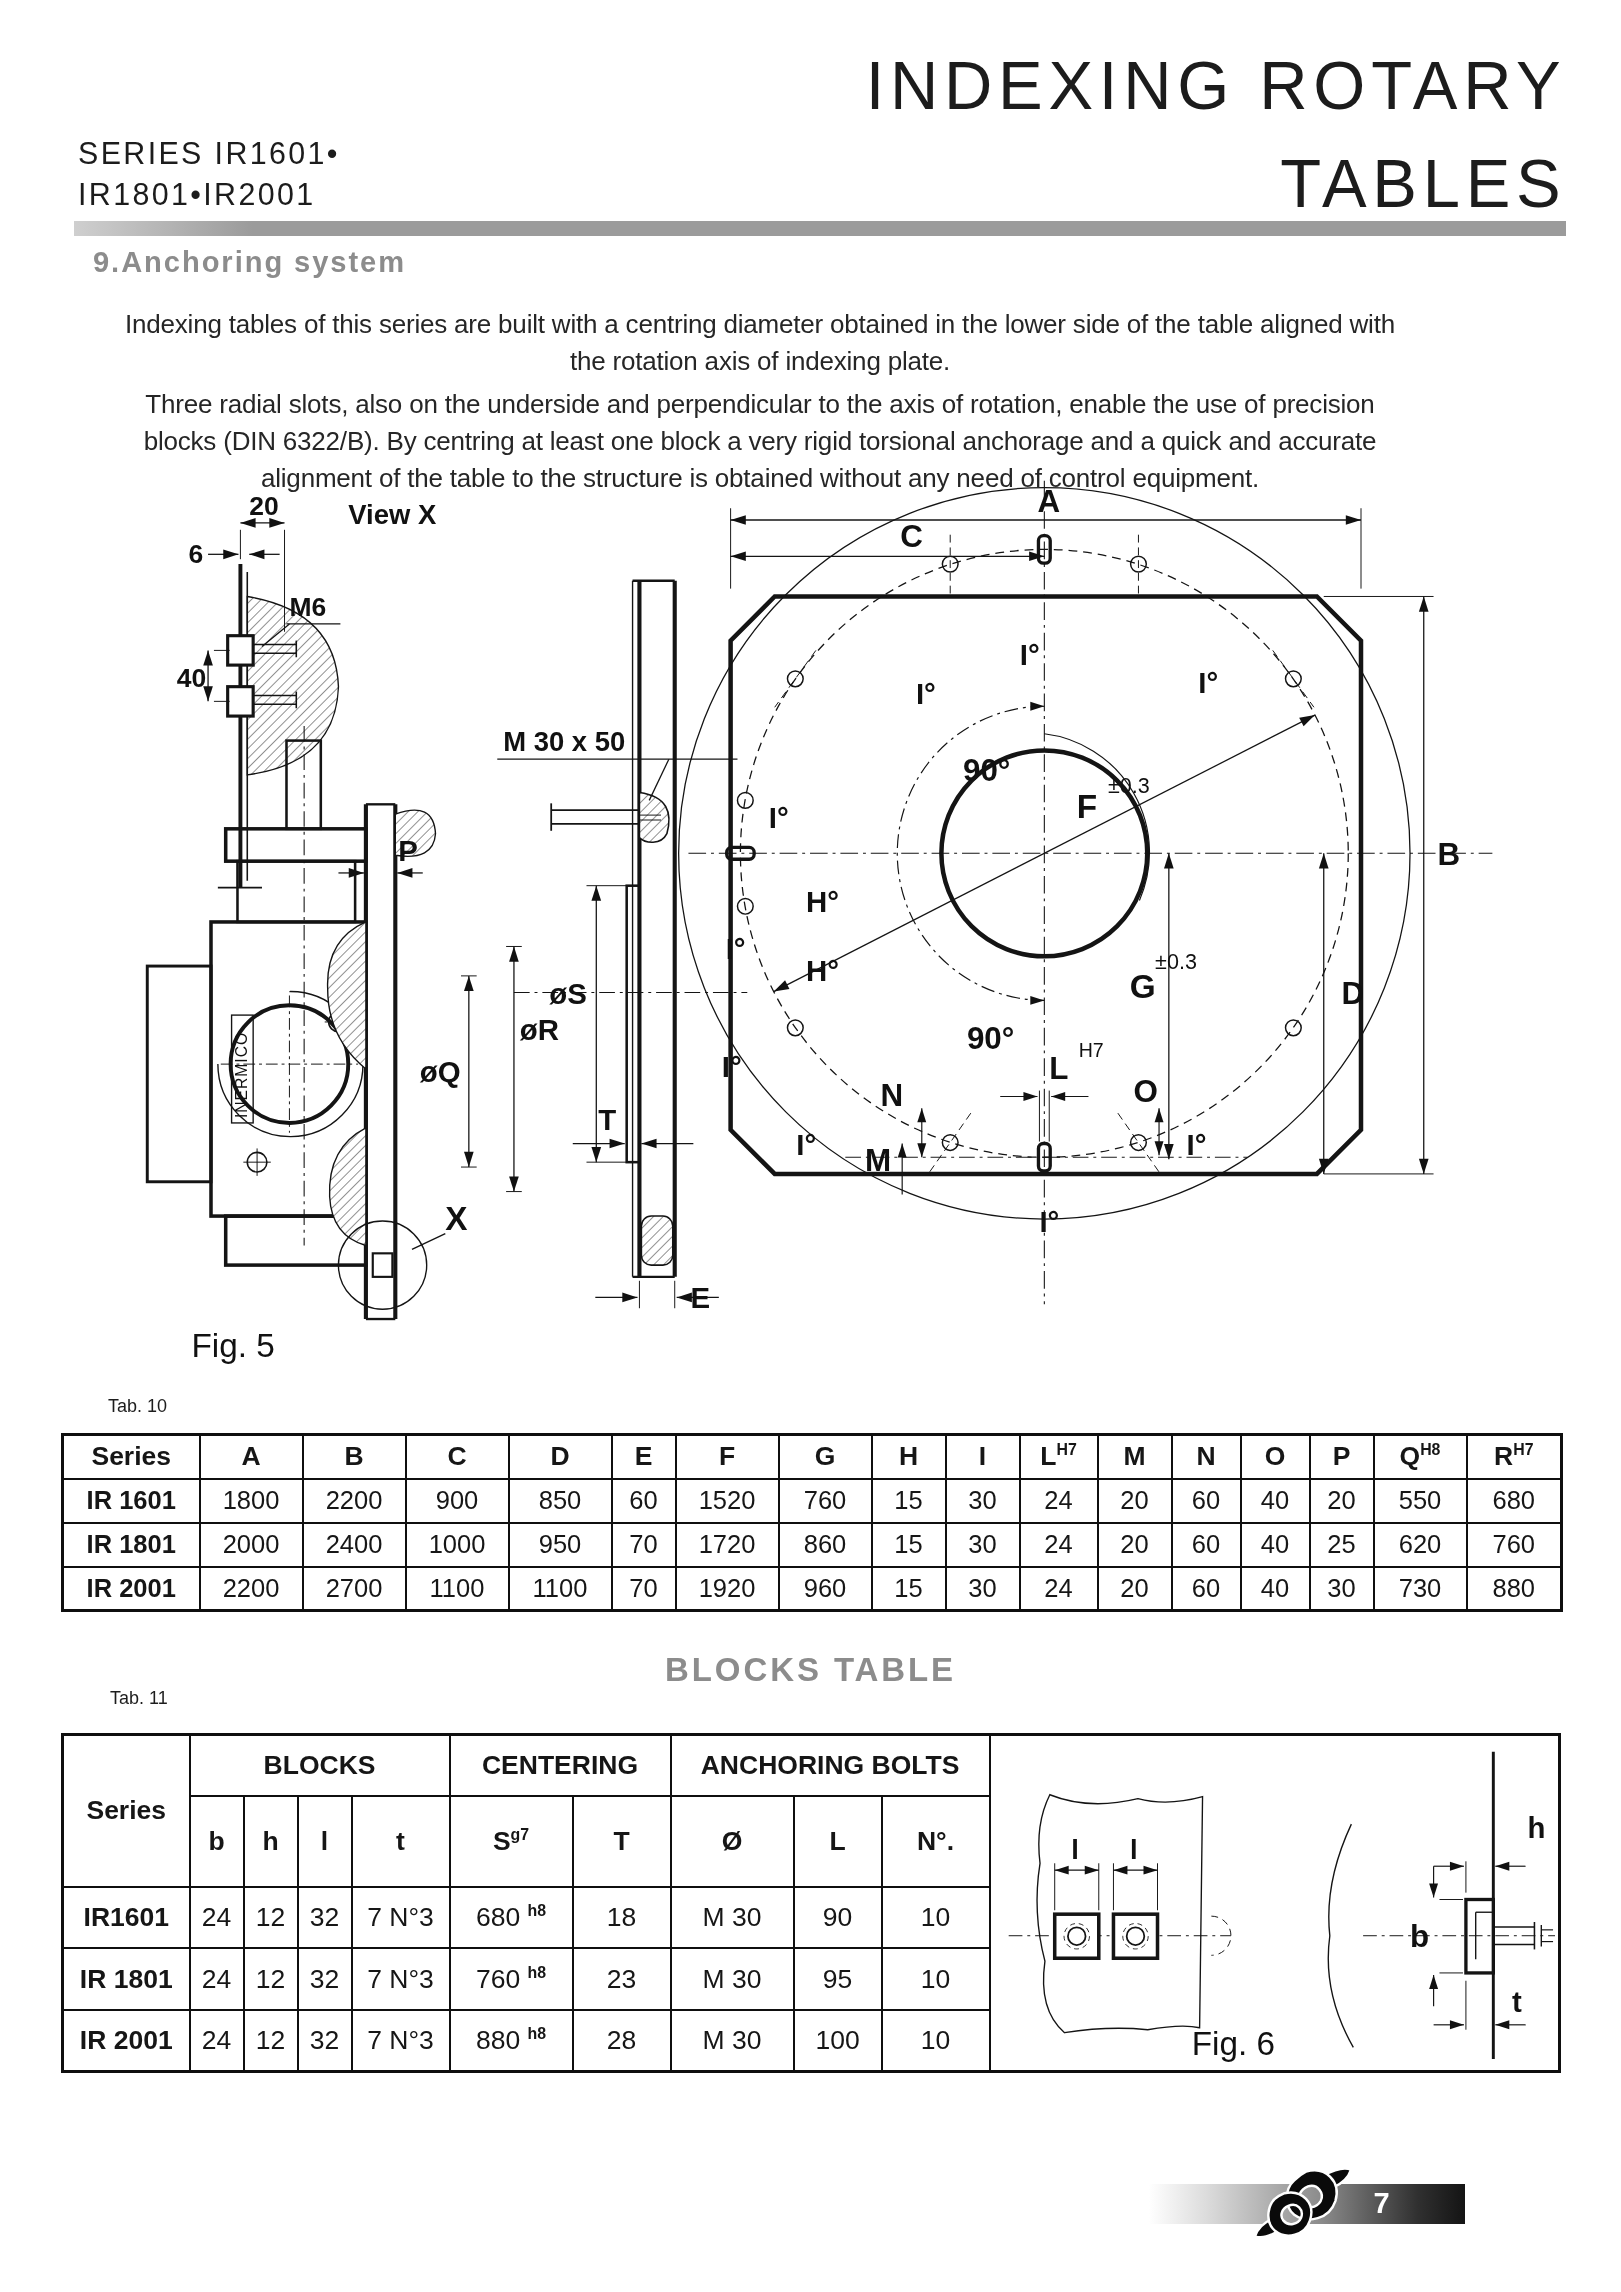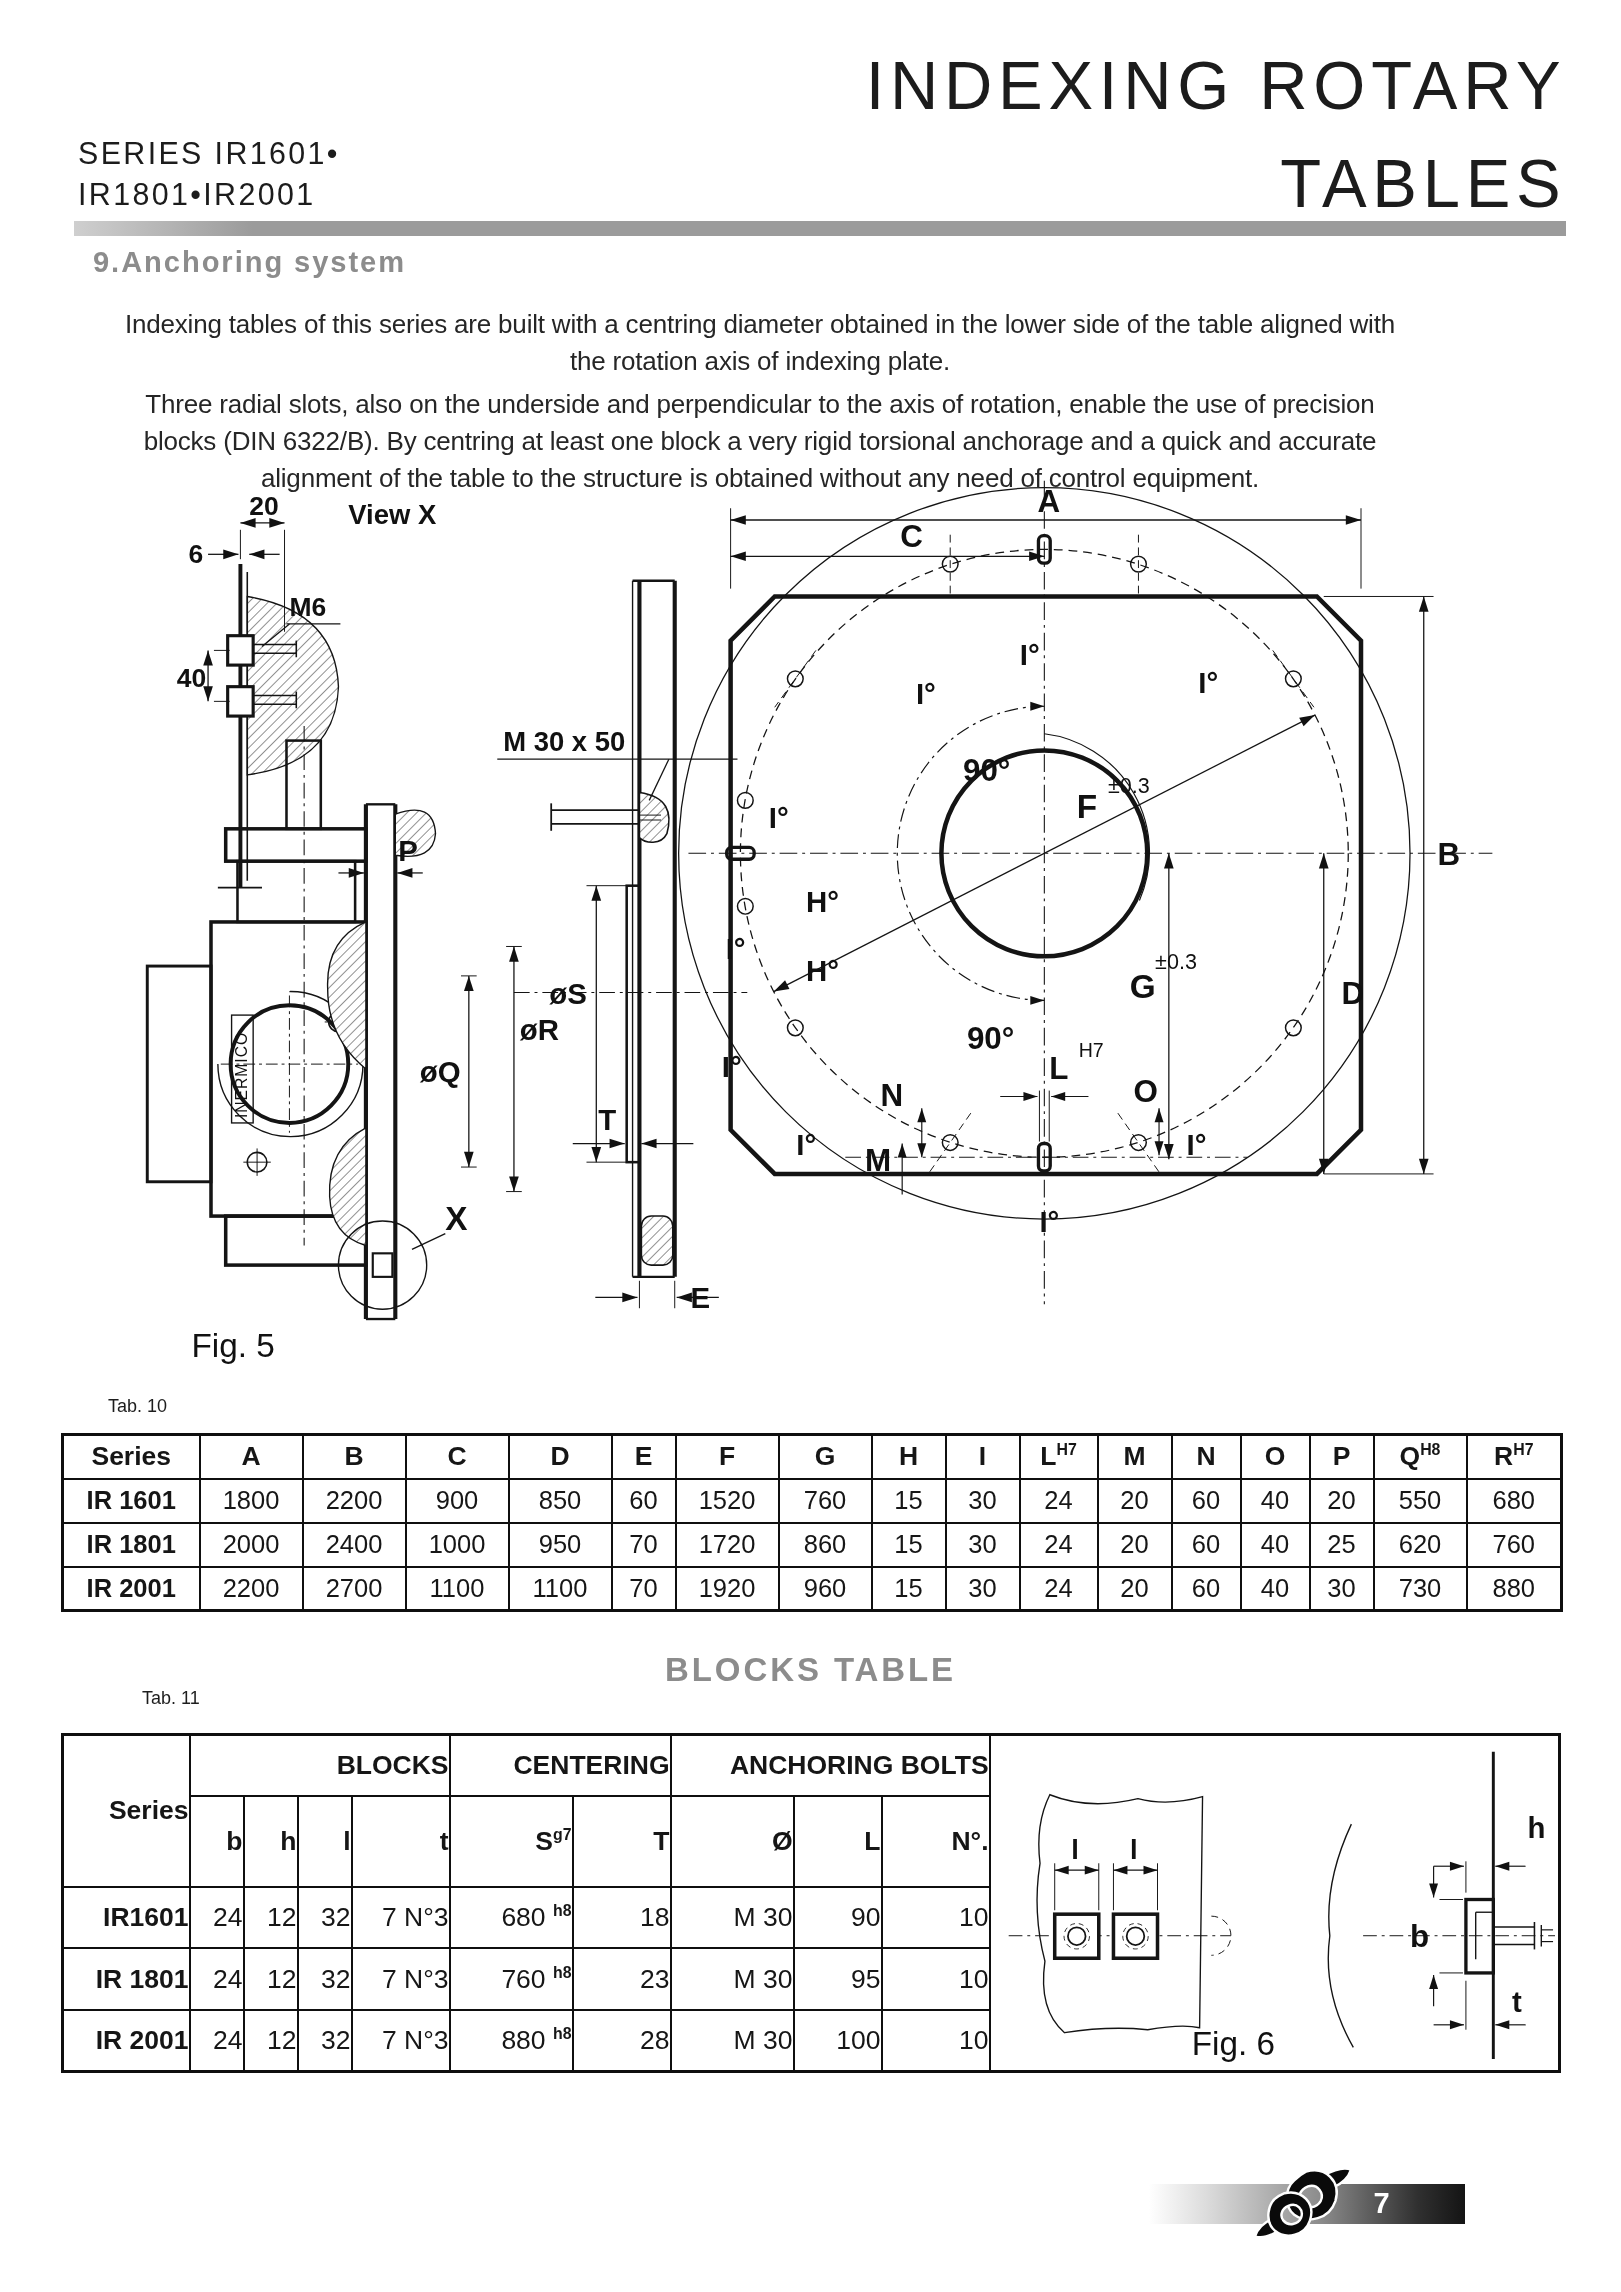--- a/index.html
+++ b/index.html
@@ -29,21 +29,21 @@
   .t10 th,.t10 td{border:2.4px solid #0f0f0f;text-align:center;padding:0;font-size:25.5px;
         overflow:hidden;white-space:nowrap;}
   .t10 tr{height:44px;}
   .t10 th{font-weight:bold;font-size:26.5px;}
   .t10 td.ser{font-weight:bold;}
   sup{font-size:0.60em;vertical-align:super;font-weight:bold;}
   .blocks-head{position:absolute;left:0;top:1633px;width:1621px;text-align:center;
         font-size:33px;font-weight:bold;letter-spacing:2.9px;color:#8c8c8c;margin-top:18px;}
   .t11{position:absolute;left:61px;top:1733px;border-collapse:collapse;table-layout:fixed;
         width:1500px;border:3.4px solid #0f0f0f;}
-  .t11 th,.t11 td{border:2.4px solid #0f0f0f;text-align:right;padding:0;font-size:26.5px;white-space:nowrap;}
+  .t11 th,.t11 td{border:2.4px solid #0f0f0f;text-align:center;padding:0;font-size:26.5px;white-space:nowrap;}
   .t11 th{font-weight:bold;font-size:26.5px;}
   .t11 td.ser{font-weight:bold;}
   .t11 .figcell{background:#fff;padding:0;}
   
   .foot-bar{position:absolute;left:1149px;top:2184px;width:316px;height:40px;
         background:linear-gradient(to right,#ffffff,#dcdcdc 18%,#8a8a8a 55%,#303030 85%,#141414);}
   .foot-page{position:absolute;left:1362px;top:2187px;width:39px;text-align:center;
         font-size:29px;font-weight:bold;color:#fff;}
   .foot-logo{position:absolute;left:1247px;top:2154px;width:116px;height:98px;}
 </style>
@@ -391,21 +391,21 @@
         <td>60</td>
         <td>40</td>
         <td>30</td>
         <td>730</td>
         <td>880</td>
       </tr>
     </tbody>
   </table>
 
   <div class="blocks-head">BLOCKS TABLE</div>
-  <div class="tab-label" style="left:110px;top:1688px;margin-left:32px;">Tab. 11</div>
+  <div class="tab-label" style="left:110px;top:1688px;">Tab. 11</div>
 
   <table class="t11">
     <colgroup>
       <col style="width:127px">
         <col style="width:54px">
         <col style="width:54px">
         <col style="width:54px">
       <col style="width:98px">
         <col style="width:123px">
         <col style="width:98px">

